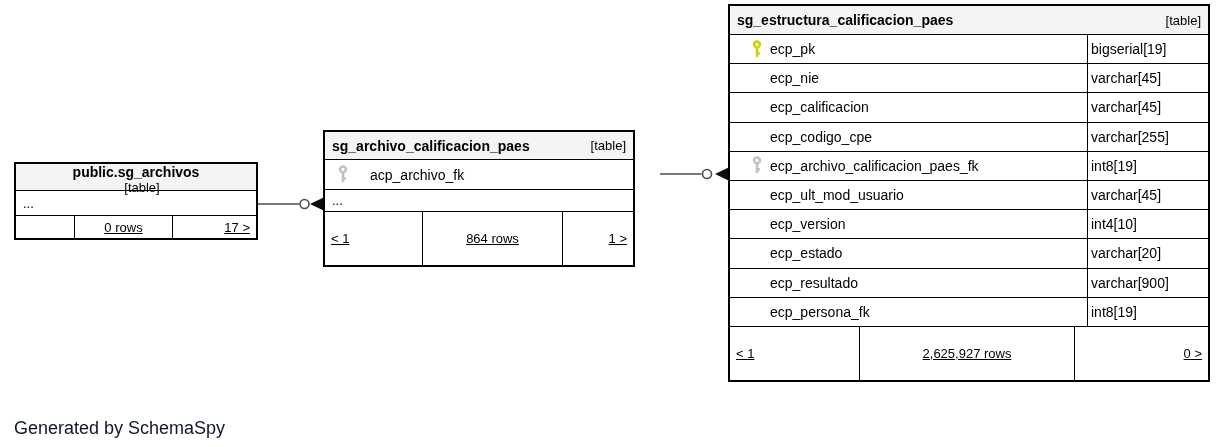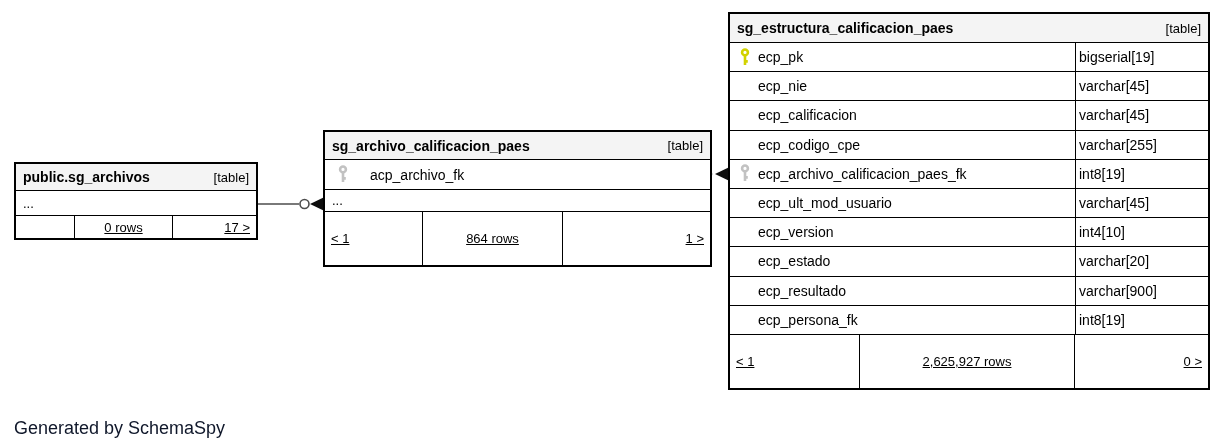--- a/index.html
+++ b/index.html
@@ -63,38 +63,38 @@
     flex: 0 0 auto;
   }
   .tbl-footer { display: flex; align-items: stretch; flex: 1 1 auto; font-size: 13px; text-decoration: underline; }
   .ft-cell { display: flex; align-items: center; box-sizing: border-box; padding: 0 6px; white-space: nowrap; }
   .ft-prev { justify-content: flex-start; border-right: 1px solid #000; }
   .ft-rows { justify-content: center; border-right: 1px solid #000; }
   .ft-next { justify-content: flex-end; flex: 1 1 auto; }
 
   
   .tbl-archivos { left: 14px; top: 162px; width: 244px; height: 78px; }
-  .tbl-archivos .tbl-header { height: 27px; }
+  .tbl-archivos .tbl-header { height: 27px; flex-direction: column; }
   .tbl-archivos .dots-row { height: 25px; }
   .tbl-archivos .ft-prev { flex: 0 0 59px; }
   .tbl-archivos .ft-rows { flex: 0 0 98px; }
 
   
-  .tbl-acp { left: 323px; top: 130px; width: 389px; height: 137px; }
+  .tbl-acp { left: 323px; top: 130px; width: 312px; height: 137px; }
   .tbl-acp .tbl-header { height: 28px; }
   .tbl-acp .col-row { height: 30px; }
   .tbl-acp .key-cell { flex: 0 0 45px; padding-left: 12px; }
   .tbl-acp .dots-row { height: 22px; }
   .tbl-acp .ft-prev { flex: 0 0 98px; }
   .tbl-acp .ft-rows { flex: 0 0 140px; }
 
   
-  .tbl-ecp { left: 728px; top: 12px; width: 482px; height: 378px; }
+  .tbl-ecp { left: 728px; top: 4px; width: 482px; height: 378px; }
   .tbl-ecp .tbl-header { height: 29px; }
-  .tbl-ecp .col-row { height: 29.2px; }
+  .tbl-ecp .col-row { height: 29.2px; padding-left: 12px; }
   .tbl-ecp .name-cell { flex: 0 0 317px; }
   .tbl-ecp .ft-prev { flex: 0 0 130px; }
   .tbl-ecp .ft-rows { flex: 0 0 215px; }
 
   .key-icon { display: block; }
   .key-pk { color: var(--pk, #d2d200); }
   .key-fk { color: var(--fk, #c2c2c2); }
 
   .generated-note {
     position: absolute; left: 14px; top: 418px;

